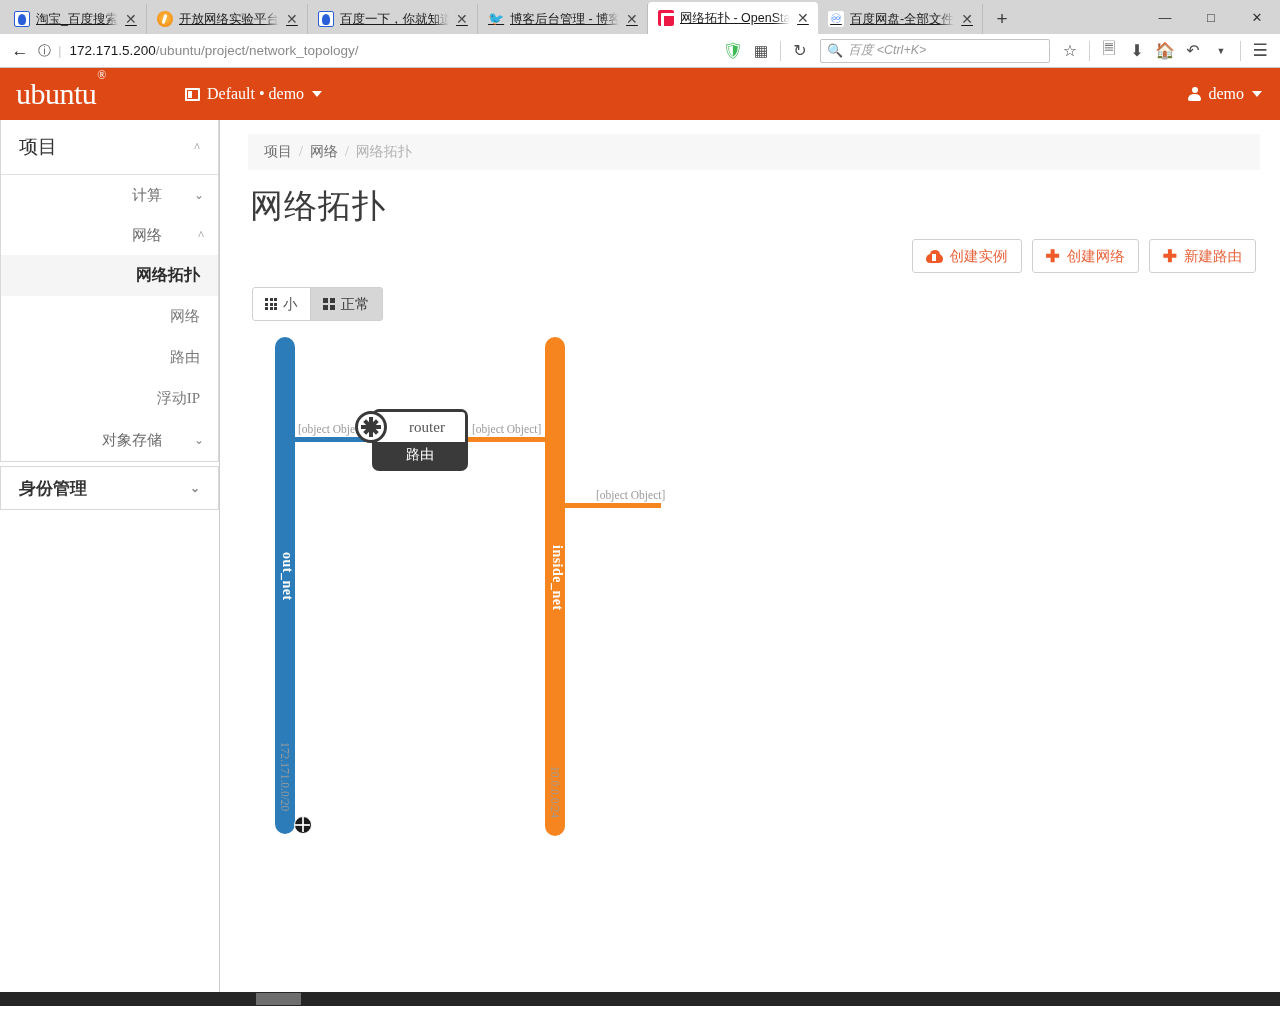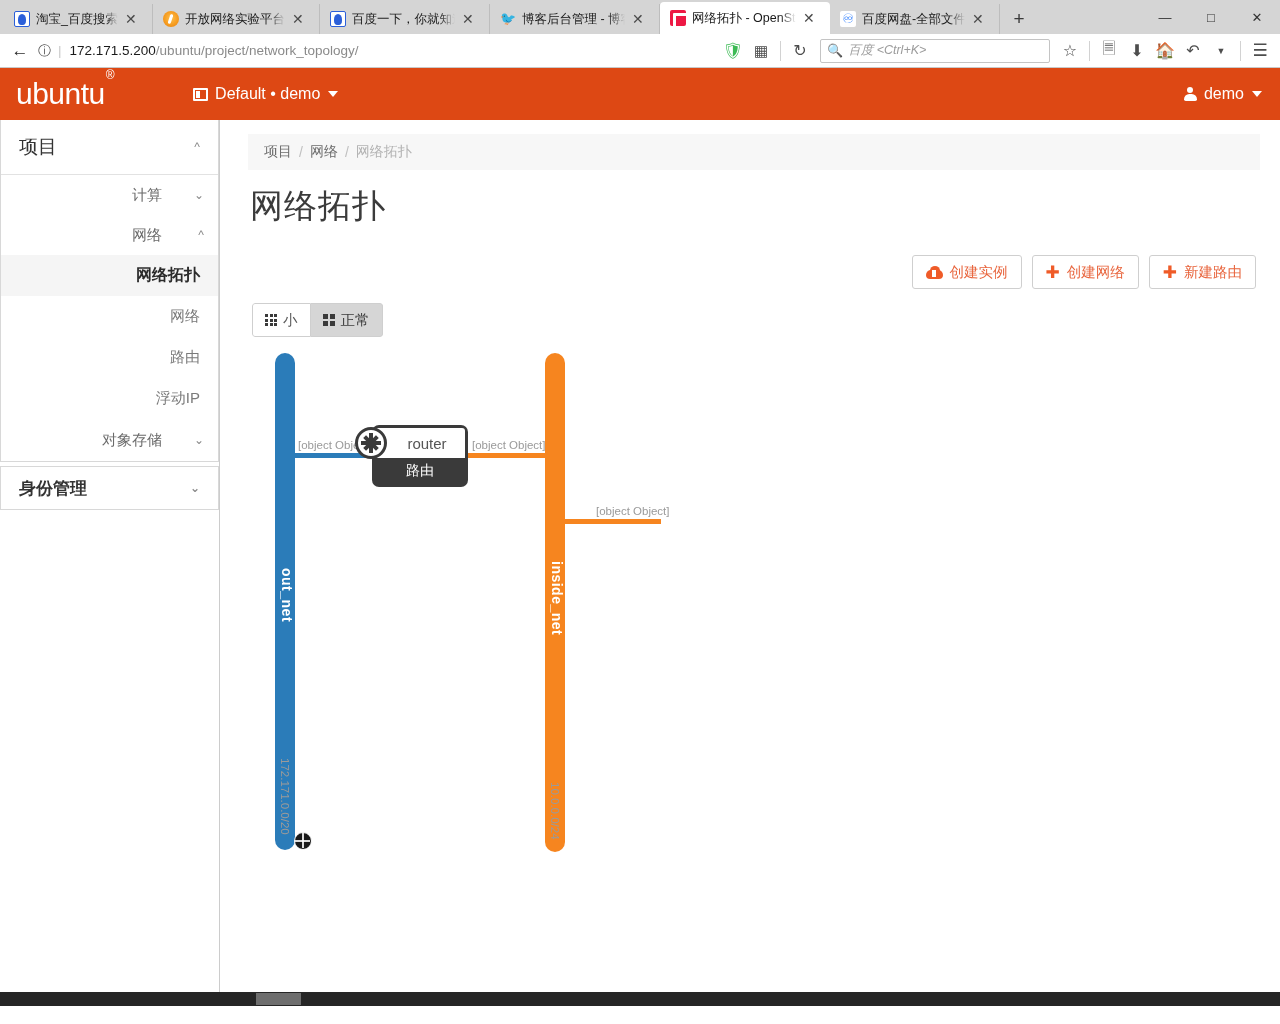--- a/index.html
+++ b/index.html
@@ -19,27 +19,28 @@
     background: #d5d5d5;
     display: flex;
     align-items: flex-end;
     padding-left: 4px;
     position: relative;
   }
   .tab {
     height: 30px;
     display: flex;
     align-items: center;
-    padding: 0 12px 0 10px;
+    padding: 0 6px 0 10px;
     max-width: 170px;
     min-width: 140px;
     font-size: 12.5px;
     color: #1a1a1a;
     border-right: 1px solid #bdbdbd;
     position: relative;
+    text-decoration: underline;
   }
   .tab.active {
     background: #ffffff;
     border-right: none;
     border-top-left-radius: 4px;
     border-top-right-radius: 4px;
     height: 32px;
   }
   .tab-favicon {
     width: 16px; height: 16px;
@@ -131,21 +132,21 @@
     border-radius: 2px;
     display: flex; align-items: center;
     padding: 0 6px;
     margin: 0 6px;
     background: #fff;
   }
   #search-placeholder { font-size: 12.5px; color: #9b9b9b; font-style: italic; margin-left: 5px; }
   .sep-v { width:1px; height:20px; background:#d2d2d2; margin:0 5px; }
 
   
-  #app { width: 1280px; height: 938px; background: #fff; position: relative; }
+  #app { width: 1280px; height: 938px; background: #fff; position: relative; font-family: Liberation Serif, serif; }
 
   #topbar {
     height: 52px;
     background: #dd4814;
     display: flex; align-items: center;
     color: #fff;
     position: relative;
   }
   #ubuntu-logo {
     font-size: 30px;
@@ -262,21 +263,21 @@
   #page-title {
     font-size: 33px;
     color: #3b3b3b;
     font-weight: normal;
     margin: 14px 0 0 2px;
     letter-spacing: 1px;
   }
 
   #actions {
     display: flex; justify-content: flex-end;
-    margin-top: 26px;
+    margin-top: 10px;
     padding-right: 4px;
   }
   .btn {
     border: 1px solid #cfcfcf;
     border-radius: 3px;
     background: #fff;
     color: #e8643c;
     font-size: 14.5px;
     height: 34px;
     padding: 0 13px;

